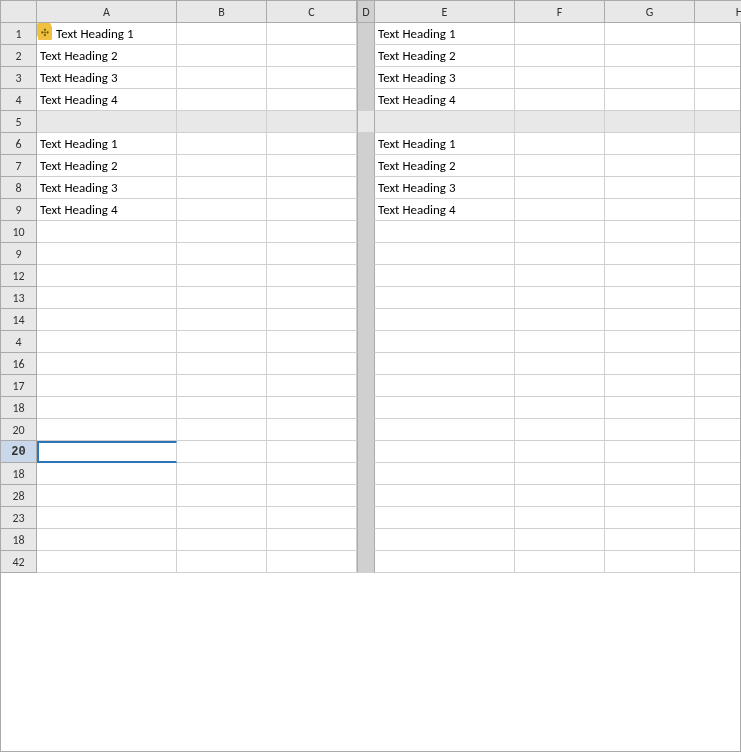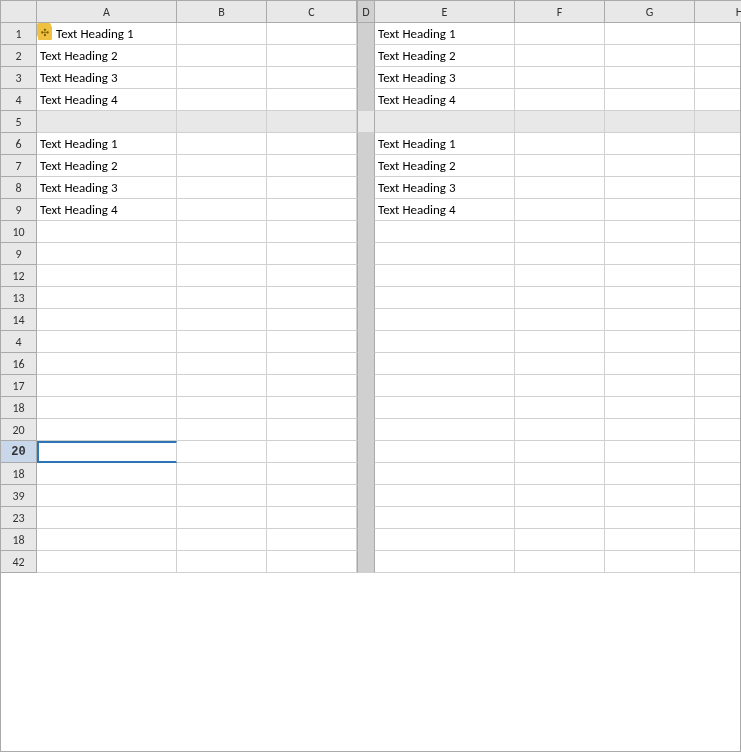--- a/index.html
+++ b/index.html
@@ -180,21 +180,21 @@
       <div class="row-number-cell">12</div>
       <div class="row-number-cell">13</div>
       <div class="row-number-cell">14</div>
       <div class="row-number-cell">4</div>
       <div class="row-number-cell">16</div>
       <div class="row-number-cell">17</div>
       <div class="row-number-cell">18</div>
       <div class="row-number-cell">20</div>
       <div class="row-number-cell row-num-20">20</div>
       <div class="row-number-cell">18</div>
-      <div class="row-number-cell">39</div>
+      <div class="row-number-cell">28</div>
       <div class="row-number-cell">23</div>
       <div class="row-number-cell">18</div>
       <div class="row-number-cell">42</div>
     </div>
 
     <div class="cells-area">
 
       <div class="grid-row">
         <div class="cell col-a cursor-icon" style="position:relative;">
           <span style="position:absolute;left:1px;top:3px;width:14px;height:14px;background:#f0c040;border-radius:1px;z-index:5;display:flex;align-items:center;justify-content:center;font-size:10px;color:#7a6000;">✣</span>

